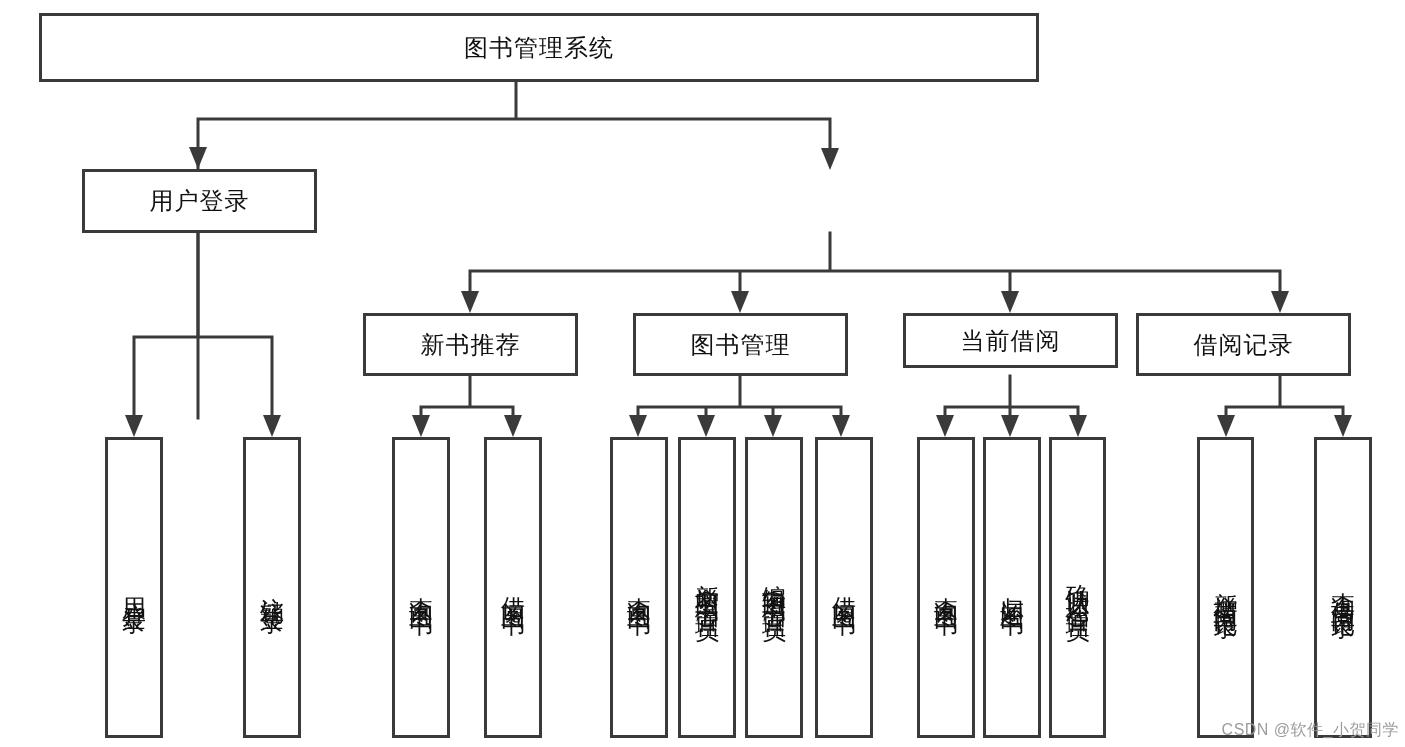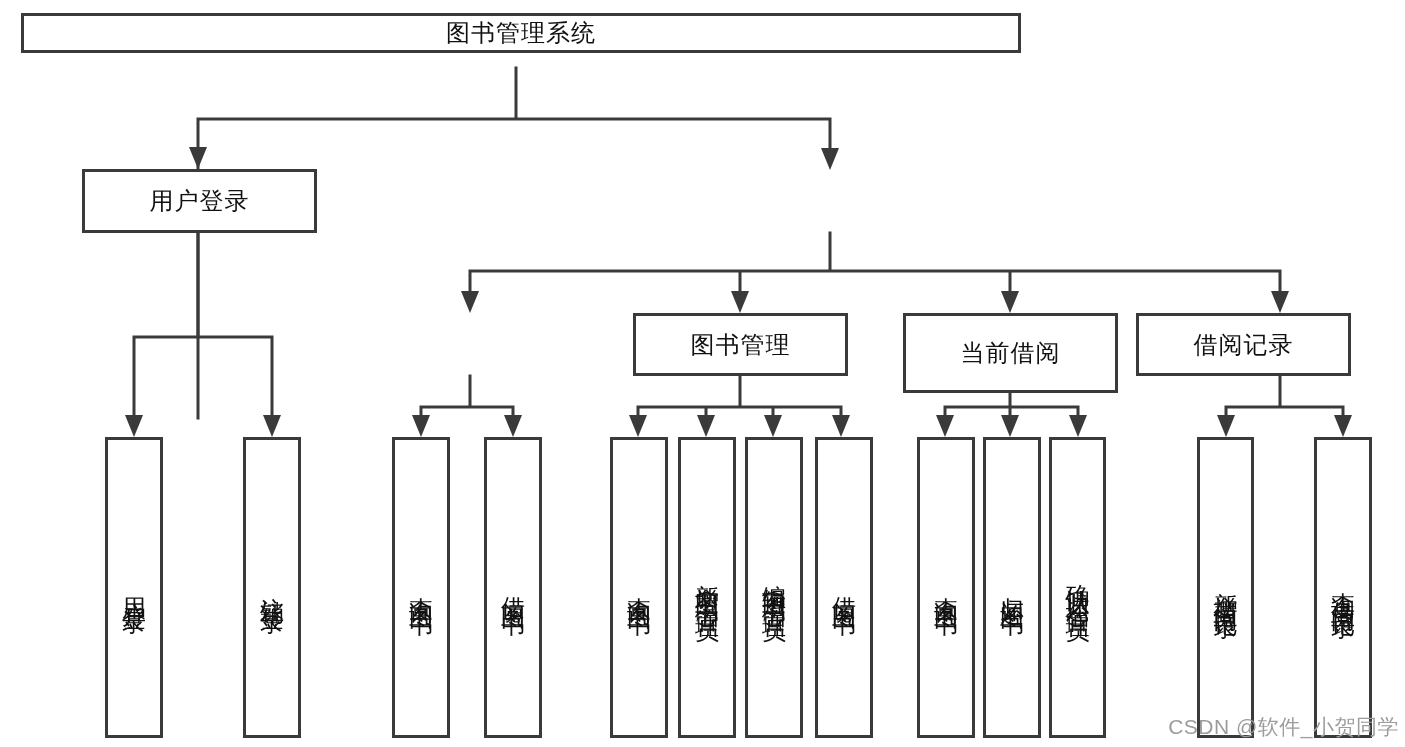--- a/index.html
+++ b/index.html
@@ -24,21 +24,21 @@
   .vbox .vtext{
     writing-mode:vertical-rl;
     text-orientation:mixed;
     letter-spacing:5px;
     line-height:1;
     white-space:nowrap;
   }
   .watermark{
     position:absolute;
     right:6px;bottom:6px;
-    font-size:21px;
+    font-size:16px;
     color:#9c9c9c;
     letter-spacing:0.5px;
     white-space:nowrap;
   }
 </style>
 </head>
 <body>
 
 <div class="canvas">
 
@@ -89,26 +89,27 @@
       <polygon points="773,437 764,415 782,415"></polygon>
       <polygon points="841,437 832,415 850,415"></polygon>
       <polygon points="945,437 936,415 954,415"></polygon>
       <polygon points="1010,437 1001,415 1019,415"></polygon>
       <polygon points="1078,437 1069,415 1087,415"></polygon>
       <polygon points="1226,437 1217,415 1235,415"></polygon>
       <polygon points="1343,437 1334,415 1352,415"></polygon>
     </g>
   </svg>
 
-  <div class="node hbox" style="left:21px;top:13px;width:1000px;height:40px">图书管理系统</div>
+  <div class="node hbox" style="left:39px;top:13px;width:1000px;height:69px">图书管理系统</div>
 
   <div class="node hbox" style="left:82px;top:169px;width:235px;height:64px">用户登录</div>
 
+  <div class="node hbox" style="left:363px;top:313px;width:215px;height:63px">新书推荐</div>
   <div class="node hbox" style="left:633px;top:313px;width:215px;height:63px">图书管理</div>
-  <div class="node hbox" style="left:903px;top:313px;width:215px;height:80px">当前借阅</div>
+  <div class="node hbox" style="left:903px;top:313px;width:215px;height:55px">当前借阅</div>
   <div class="node hbox" style="left:1136px;top:313px;width:215px;height:63px">借阅记录</div>
 
   <div class="node vbox" style="left:105px;top:437px;width:58px;height:301px">
     <span class="vtext">用户登录</span>
   </div>
   <div class="node vbox" style="left:243px;top:437px;width:58px;height:301px">
     <span class="vtext">注销登录</span>
   </div>
 
   <div class="node vbox" style="left:392px;top:437px;width:58px;height:301px">

